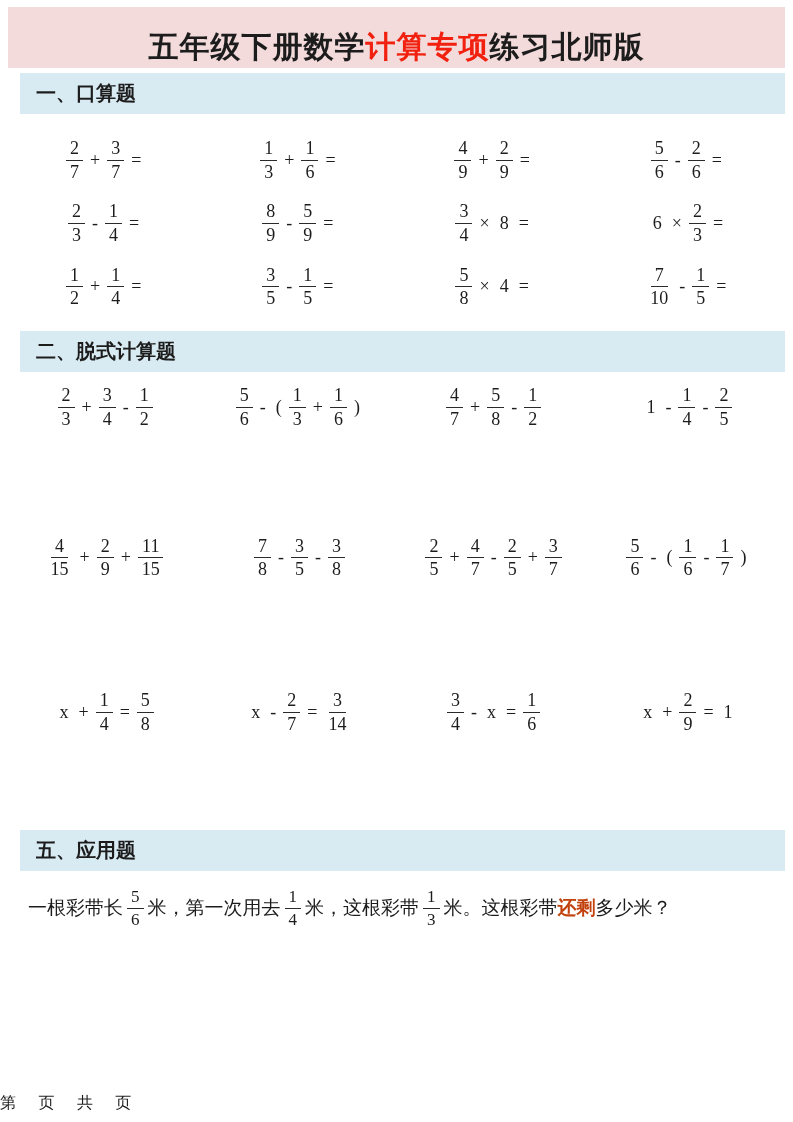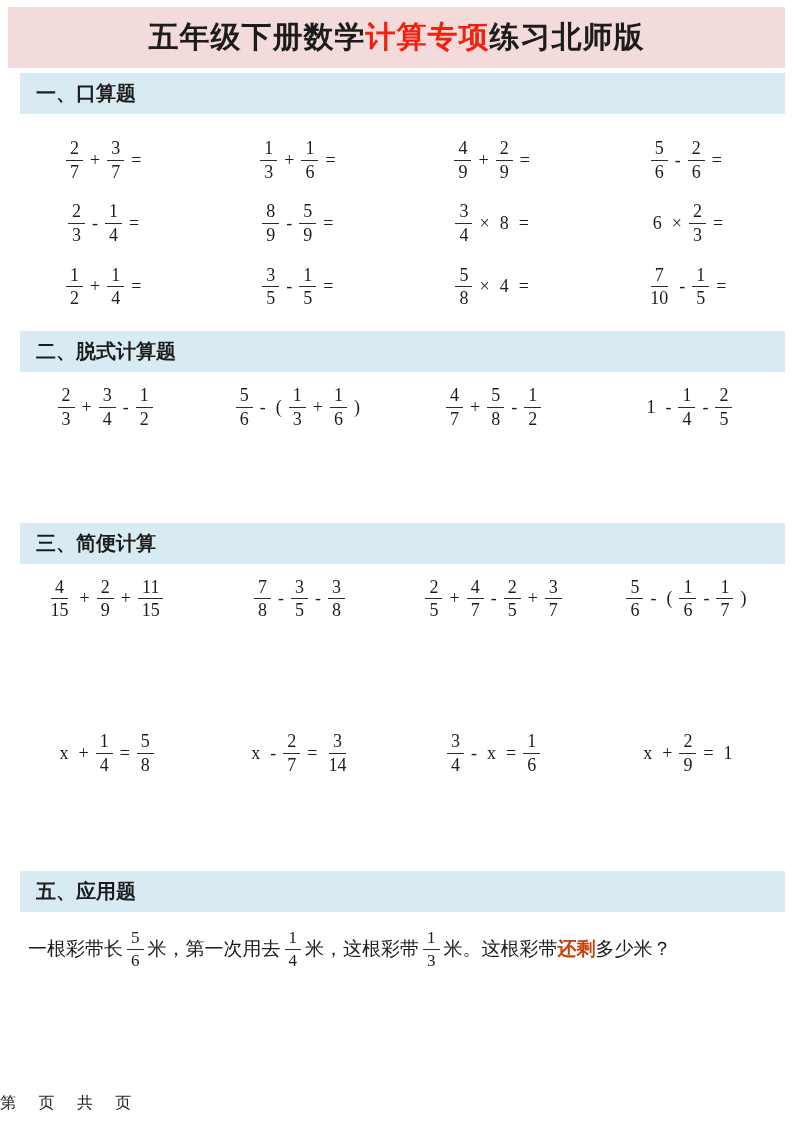--- a/index.html
+++ b/index.html
@@ -17,21 +17,21 @@
     box-sizing: border-box;
     padding: 7px 8px 0 8px;
     overflow: hidden;
     position: relative;
   }
   
   .title-bar {
     height: 61px;
     background: #f2dbda;
     display: flex;
-    align-items: center;
+    align-items: flex-end;
     justify-content: center;
     font-size: 30px;
     font-weight: bold;
     letter-spacing: 1px;
     margin-bottom: 5px;
   }
   .red { color: #f2200f; }
   
   .sec-bar {
     height: 41px;
@@ -325,21 +325,20 @@
             <span class="op">-</span>
             <span class="frac">
               <span class="num">2</span>
               <span class="den">5</span>
             </span>
           </span>
         </div>
     </section>
 
     <section class="ws-section">
-      <div class="sec-bar">三、简便计算</div>
       <div class="sec-content sec3-content grid4">
           <span class="problem">
             <span class="frac">
               <span class="num">4</span>
               <span class="den">15</span>
             </span>
             <span class="op">+</span>
             <span class="frac">
               <span class="num">2</span>
               <span class="den">9</span>

